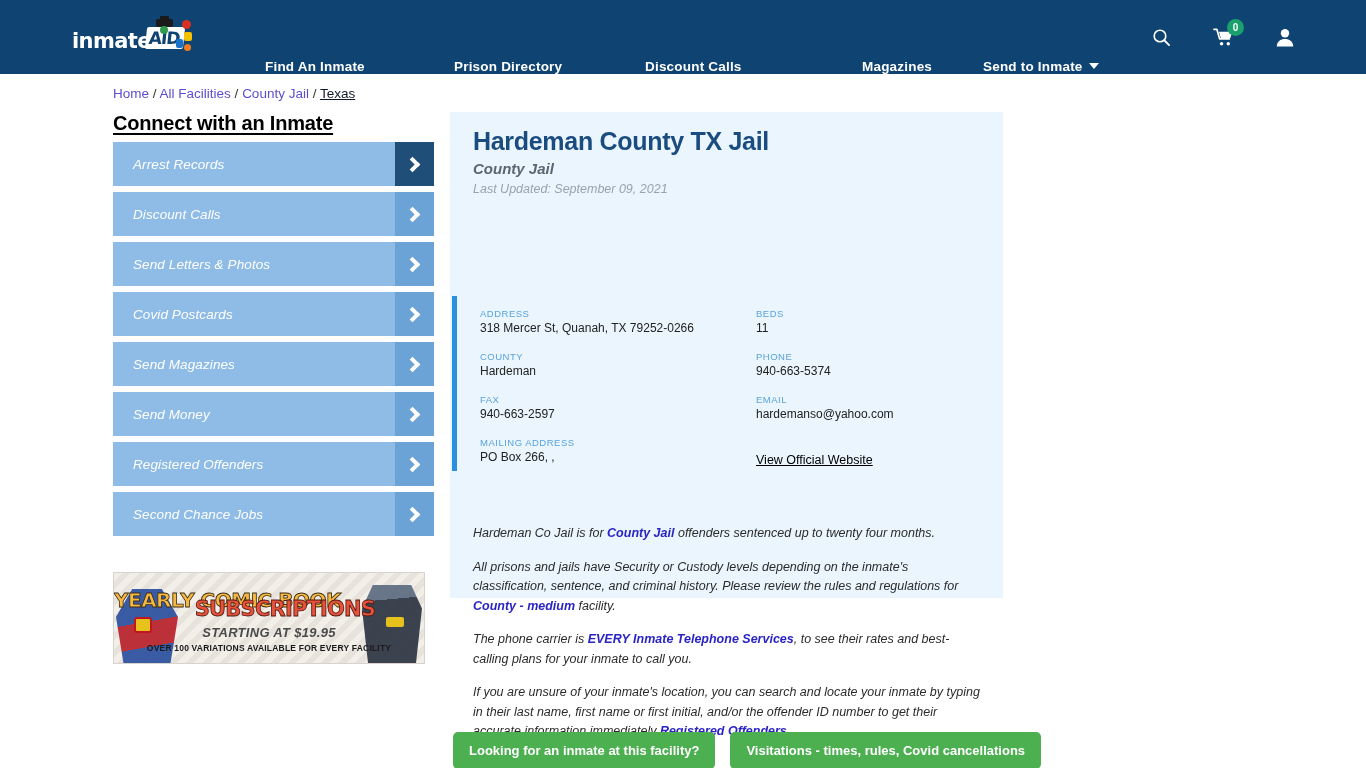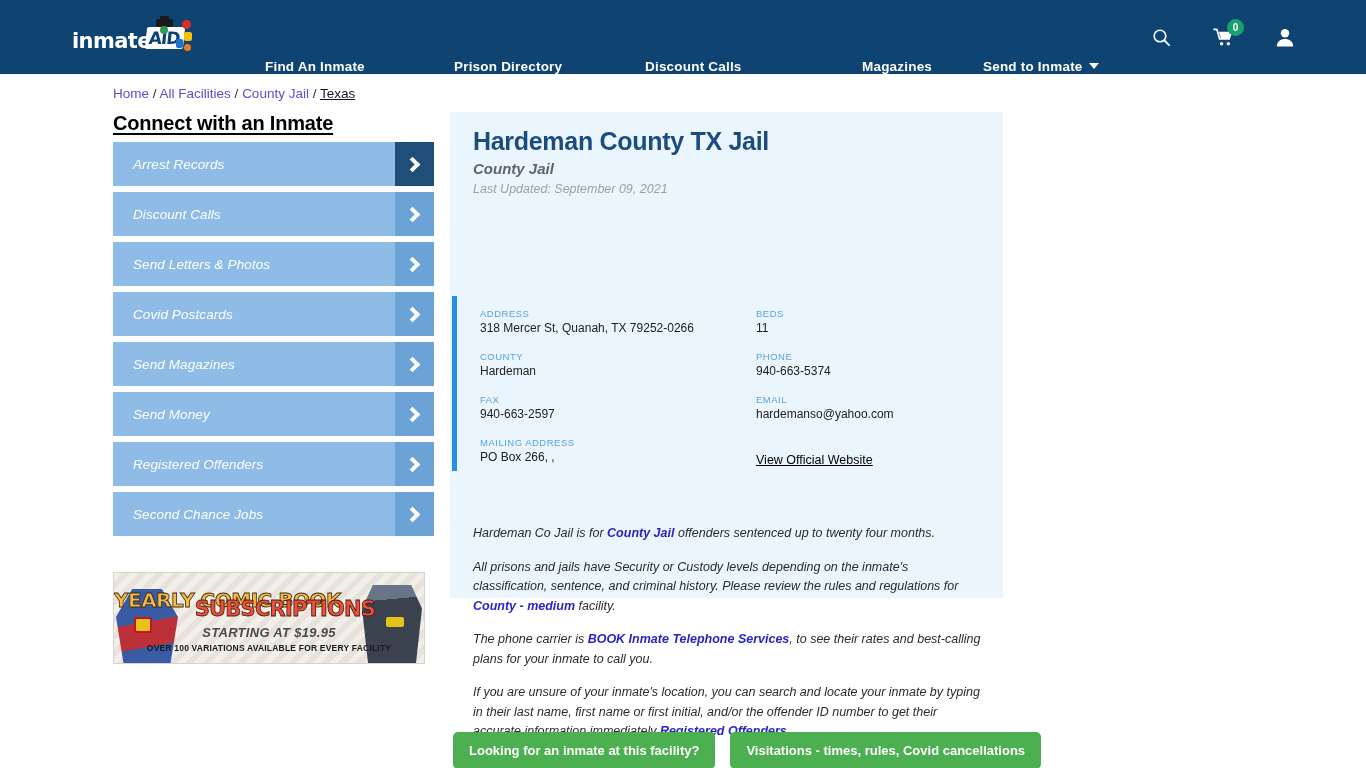--- a/index.html
+++ b/index.html
@@ -451,21 +451,21 @@
         </div>
 
       </div>
     </div>
 
     <div class="body-copy">
       <p><span>Hardeman Co Jail is for </span><a>County Jail</a><span> offenders sentenced up to twenty four months.</span></p>
 
       <p><span>All prisons and jails have Security or Custody levels depending on the inmate's classification, sentence, and criminal history. Please review the rules and regulations for </span><a>County - medium</a><span> facility.</span></p>
 
-      <p><span>The phone carrier is </span><a>BOOK Inmate Telephone Services</a><span>, to see their rates and best-calling plans for your inmate to call you.</span></p>
+      <p><span>The phone carrier is </span><a>EVERY Inmate Telephone Services</a><span>, to see their rates and best-calling plans for your inmate to call you.</span></p>
 
       <p><span>If you are unsure of your inmate's location, you can search and locate your inmate by typing in their last name, first name or first initial, and/or the offender ID number to get their accurate information immediately </span><a>Registered Offenders</a></p>
     </div>
   </div>
 
   <div class="cta-row">
     <button class="cta-btn">Looking for an inmate at this facility?</button>
     <button class="cta-btn">Visitations - times, rules, Covid cancellations</button>
   </div>
 

